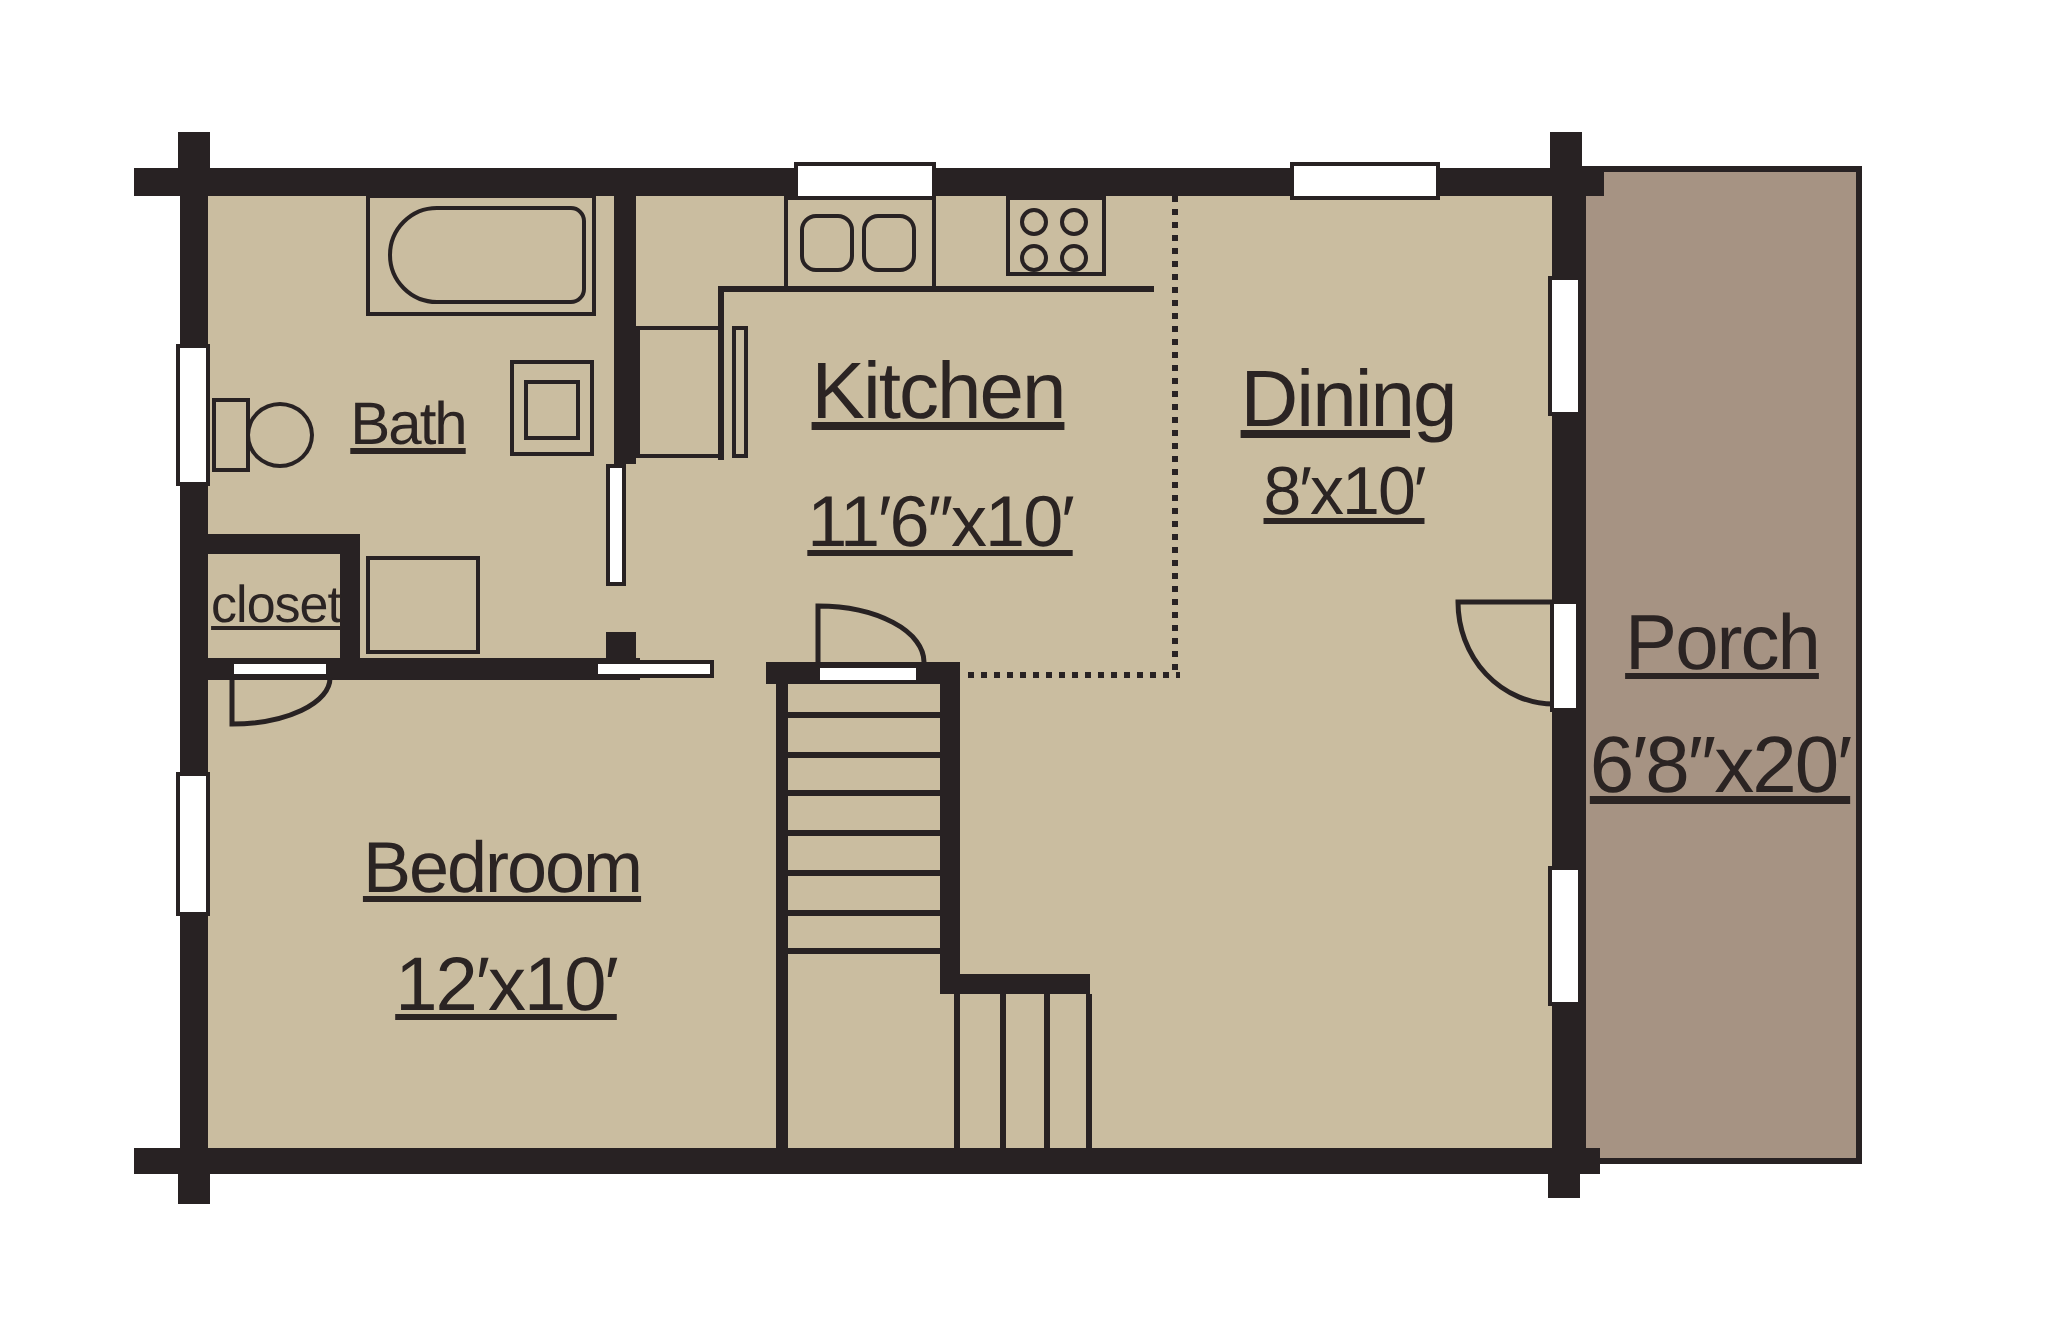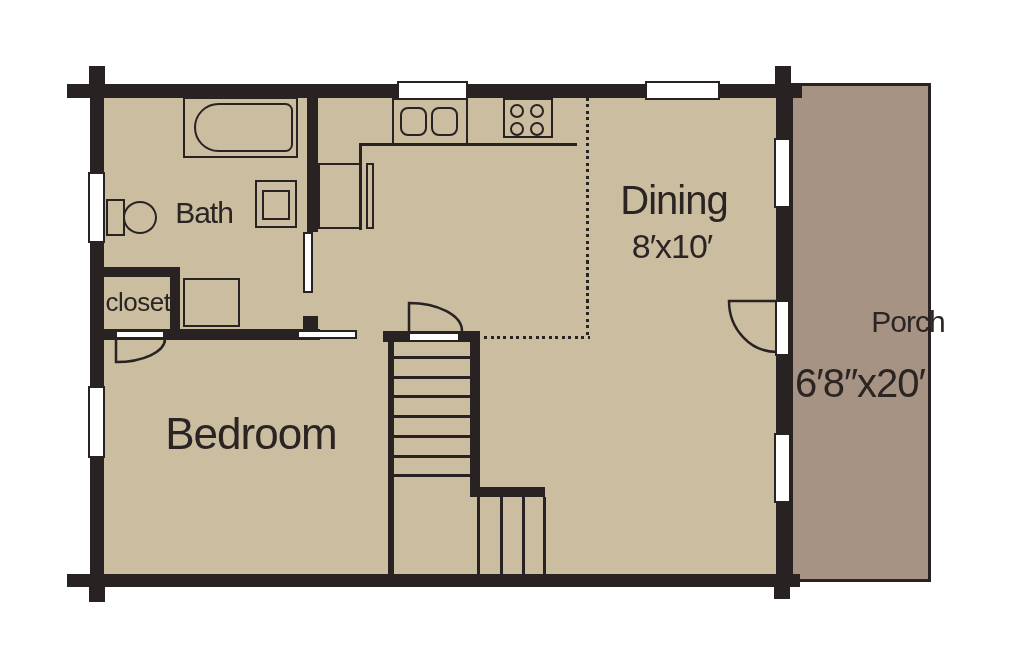--- a/index.html
+++ b/index.html
@@ -7,21 +7,21 @@
           font-family:"Liberation Sans", sans-serif;}
   .floor{position:absolute;background:var(--floor);}
   .porch{position:absolute;background:var(--porch);border:3px solid var(--wall);box-sizing:border-box;}
   .w{position:absolute;background:var(--wall);}
   .fx{position:absolute;border:2.5px solid var(--wall);box-sizing:border-box;background:transparent;}
   .op{position:absolute;background:var(--opening);border:2px solid var(--wall);box-sizing:border-box;}
   .tread{position:absolute;background:var(--wall);}
   .dotv{position:absolute;width:3px;background-image:repeating-linear-gradient(to bottom,var(--wall) 0 3px,transparent 3px 6.5px);}
   .doth{position:absolute;height:3px;background-image:repeating-linear-gradient(to right,var(--wall) 0 3px,transparent 3px 6.5px);}
   .lbl{position:absolute;transform:translate(-50%,-50%);color:var(--text);white-space:nowrap;
-       letter-spacing:-1px;line-height:1;}
+       letter-spacing:-1px;line-height:1;text-decoration:underline;}
   svg.arcs{position:absolute;left:0;top:0;pointer-events:none;}
   svg.arcs path, svg.arcs line{fill:none;stroke:var(--wall);stroke-width:2.5;}
 </style>
 </head>
 <body>
 
 <div class="canvas">
 
   <div class="floor" style="left:104px;top:98px;width:672px;height:477px;"></div>
   <div class="porch" style="left:790px;top:83px;width:141px;height:499px;"></div>
@@ -101,19 +101,22 @@
   <div class="op" style="left:303px;top:232px;width:10px;height:61px;"></div>
 
   <svg class="arcs" width="1024" height="672">
     <path d="M409,331 L409,303 A53,28 0 0 1 462,331"></path>
     <path d="M116,339 L116,362 A49,23 0 0 0 165,339"></path>
     <path d="M777,301 L729,301 A48,51 0 0 0 777,352"></path>
   </svg>
 
   <div class="lbl" style="left:204px;top:213px;font-size:30px;">Bath</div>
   <div class="lbl" style="left:138px;top:302px;font-size:26px;letter-spacing:-0.5px;">closet</div>
+  <div class="lbl" style="left:469px;top:196px;font-size:40px;">Kitchen</div>
+  <div class="lbl" style="left:470px;top:261px;font-size:36px;">11′6″x10′</div>
   <div class="lbl" style="left:674px;top:200px;font-size:40px;text-align:right;">Dining</div>
   <div class="lbl" style="left:672px;top:246px;font-size:34px;">8′x10′</div>
-  <div class="lbl" style="left:251px;top:434px;font-size:44px;">Bedroom</div>
-  <div class="lbl" style="left:908px;top:322px;font-size:30px;">Porch</div>
+  <div class="lbl" style="left:251px;top:434px;font-size:36px;">Bedroom</div>
+  <div class="lbl" style="left:253px;top:493px;font-size:38px;">12′x10′</div>
+  <div class="lbl" style="left:861px;top:322px;font-size:39px;">Porch</div>
   <div class="lbl" style="left:860px;top:383px;font-size:40px;">6′8″x20′</div>
 
 </div>
 
 </body></html>

